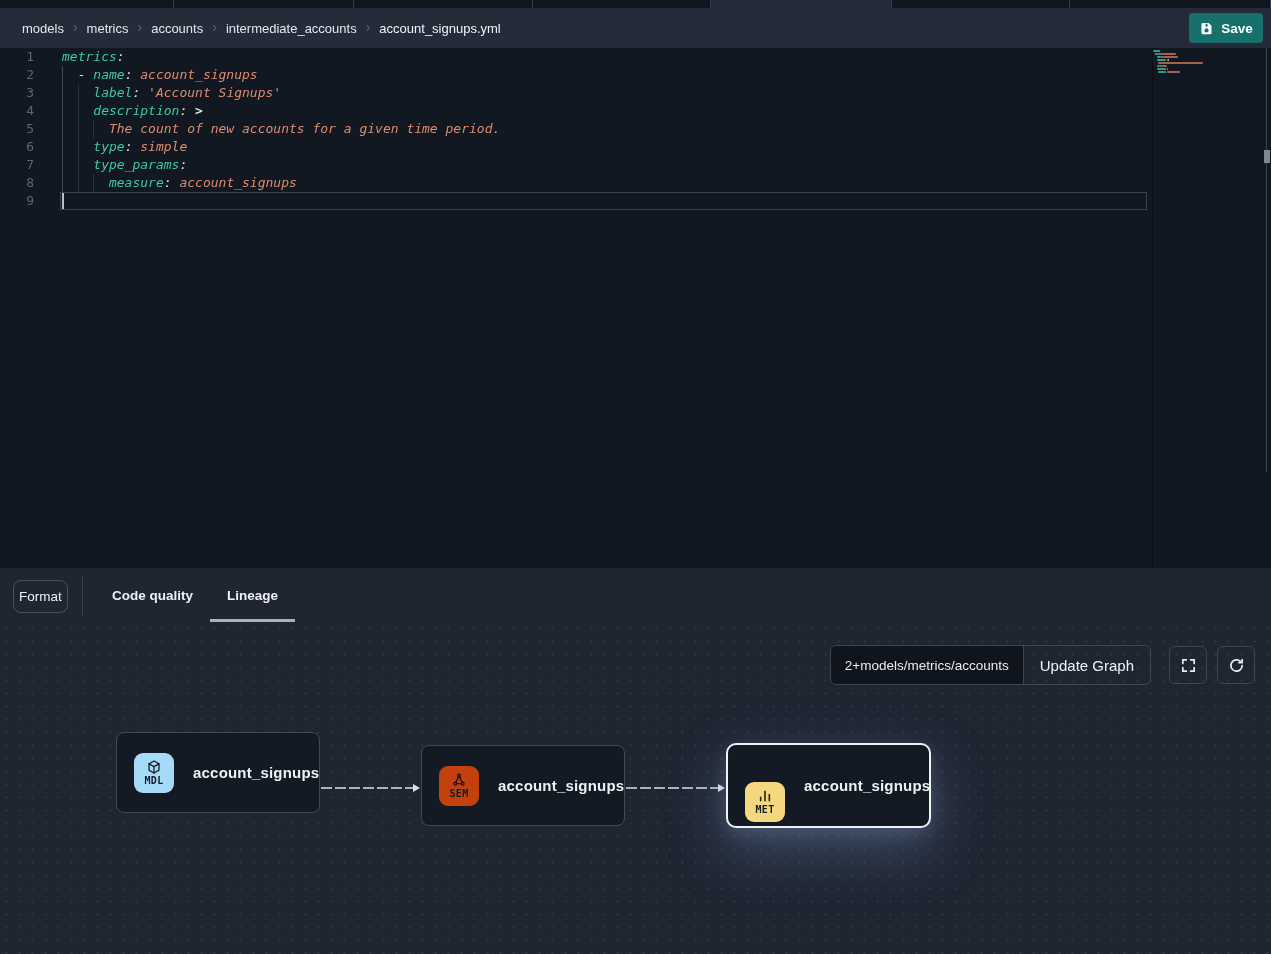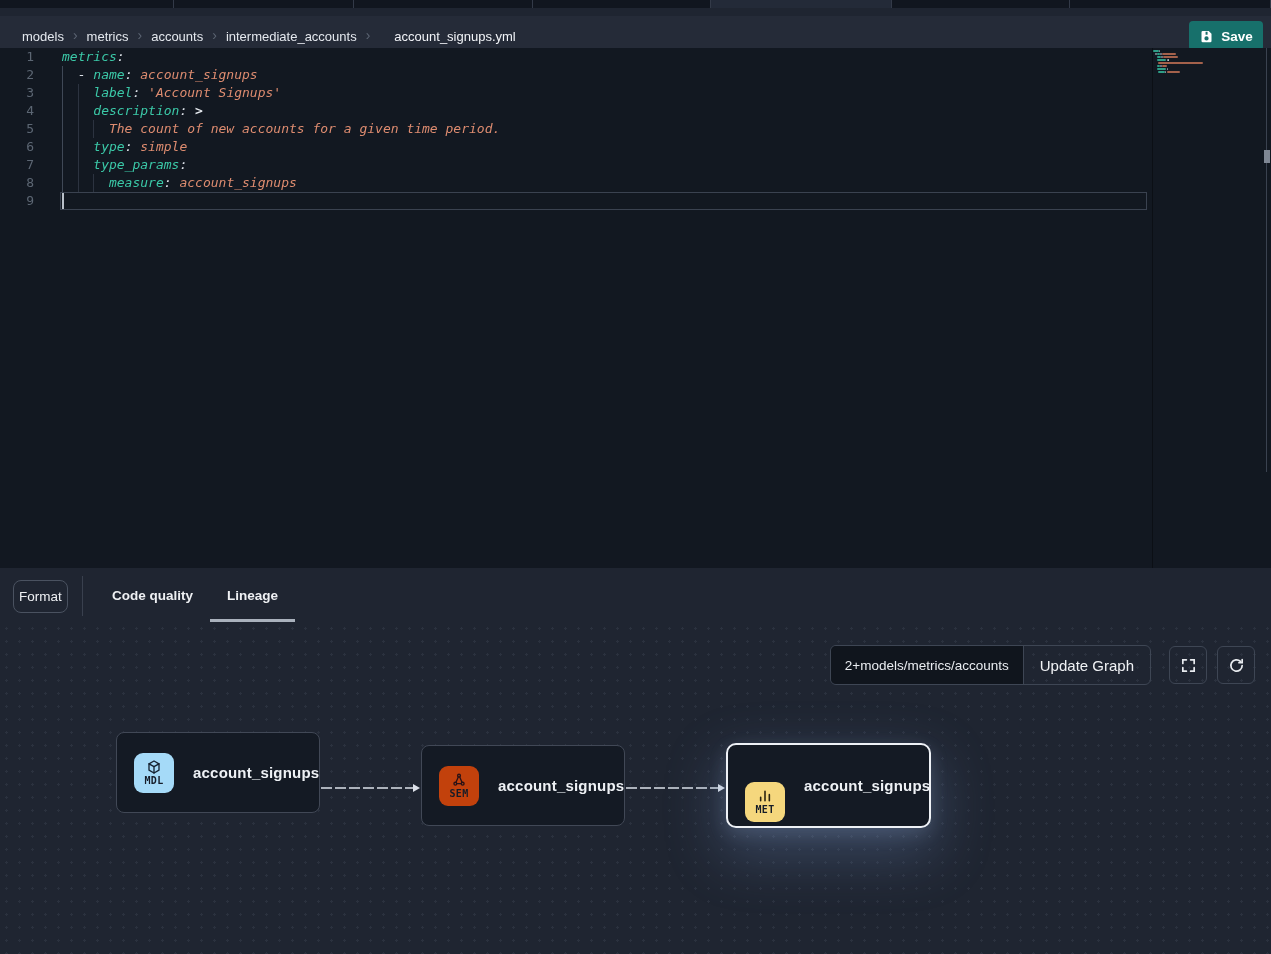--- a/index.html
+++ b/index.html
@@ -6,24 +6,24 @@
   html,body { width:1271px; height:954px; overflow:hidden; background:#1f2531; }
   body { font-family:"Liberation Sans", sans-serif; }
   #root { position:relative; width:1271px; height:954px; }
 
   
   .tabstrip { position:absolute; left:0; top:0; width:1271px; height:8px; display:flex; background:#11161f; }
   .tabstub { height:8px; background:#11161f; border-right:1px solid #333a48; }
   .tabstub.active { background:#232a38; }
 
   
-  .crumbbar { position:absolute; left:0; top:16px; width:1271px; height:40px; background:#252b38;
+  .crumbbar { position:absolute; left:0; top:8px; width:1271px; height:40px; background:#252b38;
               display:flex; align-items:center; padding-left:22px; }
   .crumb { color:#e4e8ee; font-size:13px; }
-  .crumb.last { color:#f2f4f8;margin-left:15px; }
+  .crumb.last { color:#f2f4f8; }
   .crumb-sep { color:#5b6472; font-size:14px; margin:0 9px; position:relative; top:-1px; }
   .save-btn { position:absolute; right:8px; top:5px; height:30px; width:74px; border:none; border-radius:4px;
               background:#17706b; color:#fff; font-size:13.5px; font-weight:600; display:flex; align-items:center;
               justify-content:center; gap:7px; cursor:pointer; font-family:"Liberation Sans",sans-serif; }
 
   
   .editor { position:absolute; left:0; top:48px; width:1271px; height:520px; background:#121821; overflow:hidden; }
   .ed-line { height:18px; line-height:18px; white-space:pre; display:flex;
              font-family:"DejaVu Sans Mono", monospace; font-size:13px; }
   .ed-num { width:34px; text-align:right; color:#5c6673; flex:none; }

